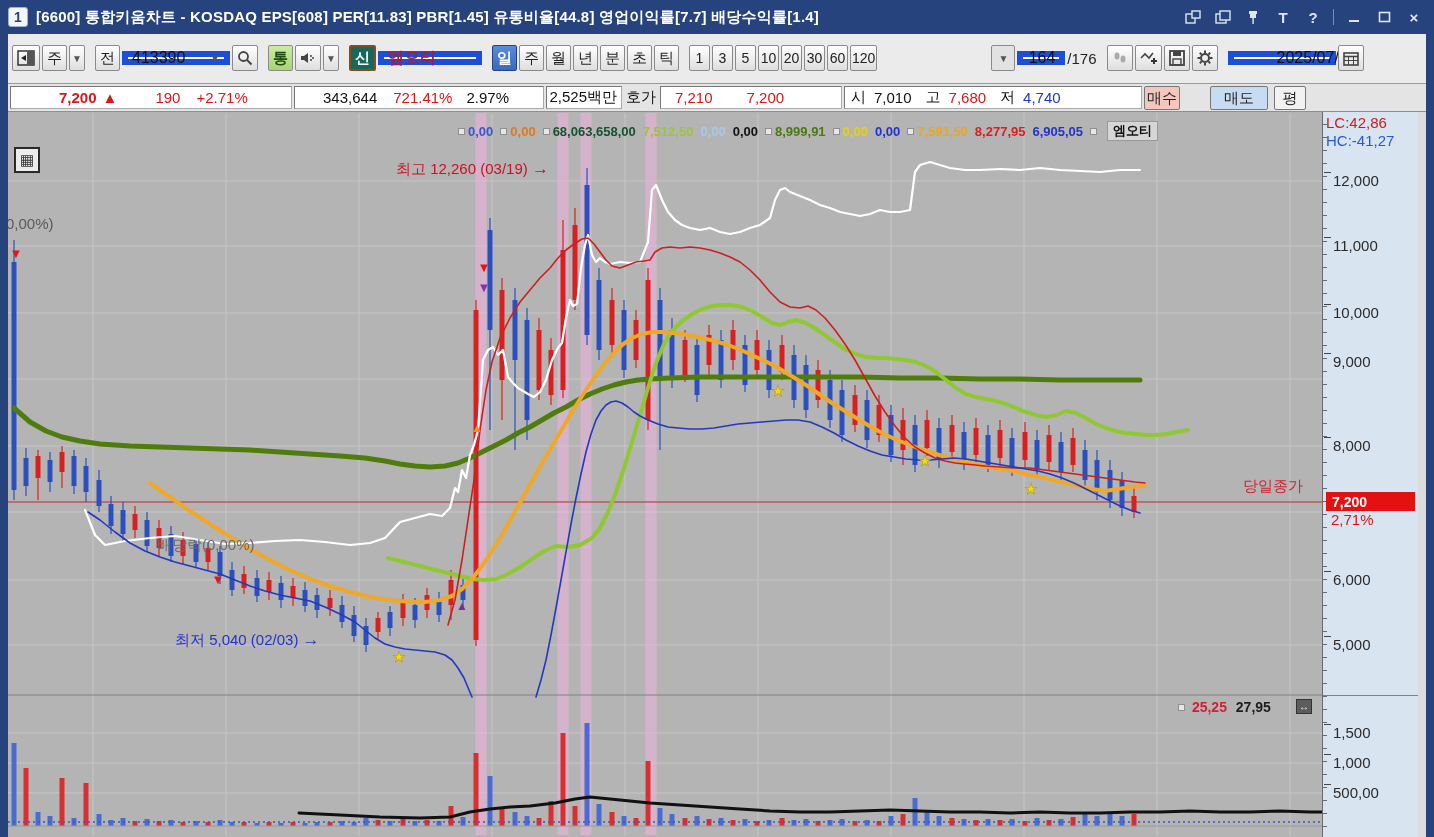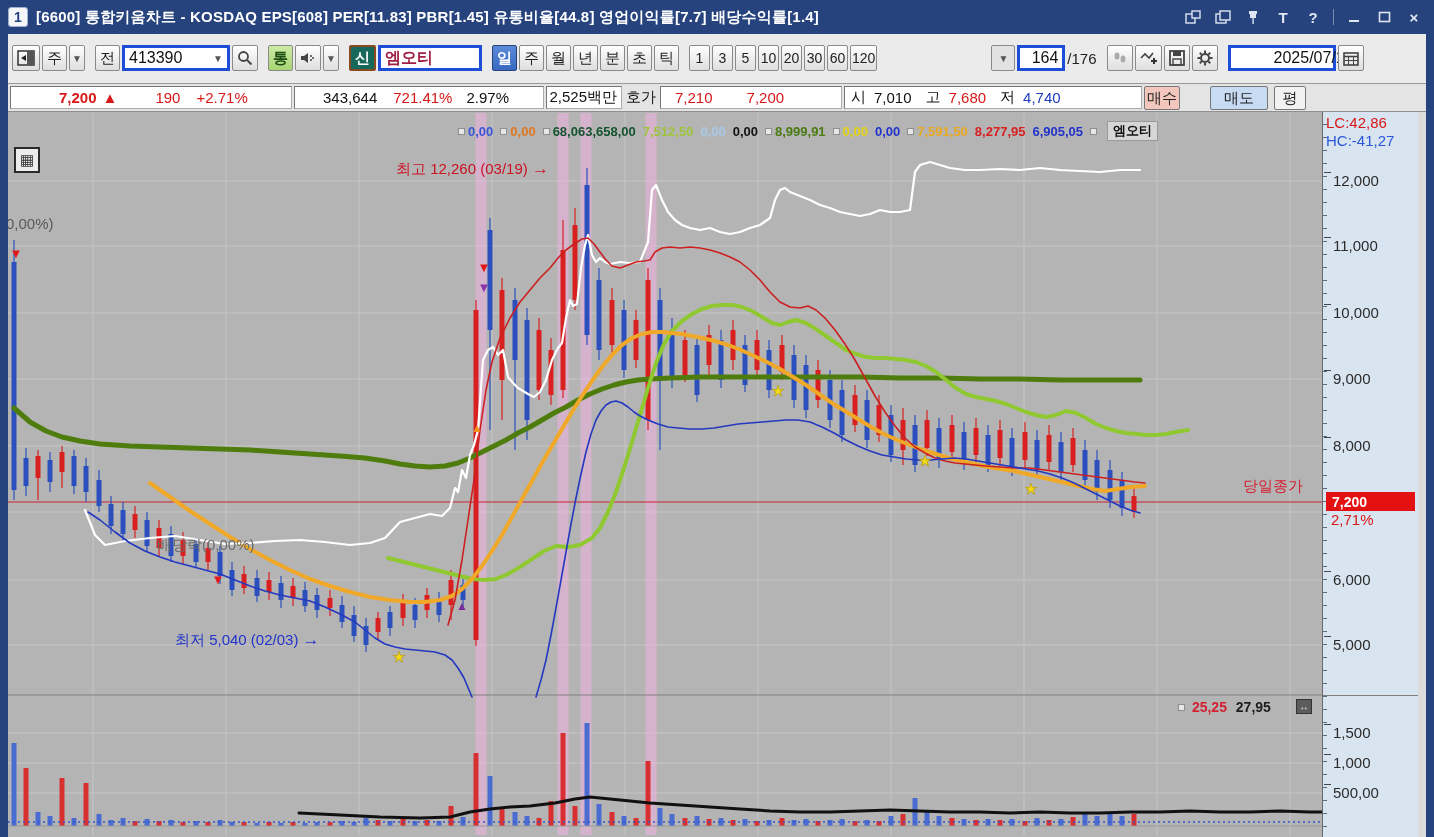--- a/index.html
+++ b/index.html
@@ -17,21 +17,21 @@
   
   .toolbar{position:absolute;left:8px;top:34px;width:1418px;height:50px;background:#ebebeb;border-bottom:1px solid #9a9a9a;z-index:25;}
   .toolrow{position:absolute;top:11px;left:4px;display:flex;align-items:center;gap:2px;}
   .btn{height:26px;min-width:24px;padding:0 4px;background:linear-gradient(#ffffff,#dedede);
     border:1px solid #8a8a8a;border-radius:2px;font-size:15px;color:#222;display:flex;align-items:center;justify-content:center;}
   .btn.num{min-width:21px;padding:0 1px;font-size:14px;}
   .btn.active{background:linear-gradient(#5b8ad8,#3a6ac0);color:#fff;border-color:#26437e;font-weight:bold;}
   .btn.tong{background:linear-gradient(#cdeaa4,#a8d574);color:#1d4d12;font-weight:bold;}
   .btn.shin{background:#17675a;color:#fff;border:2px solid #8a4a20;font-weight:bold;min-width:24px;}
   .btn.drop{min-width:16px;padding:0;color:#555;font-size:10px;}
-  .inputbox{height:26px;background:#fff;border:3px solid #1d4ed8;display:flex;align-items:center;
+  .inputbox{height:14px;background:#fff;border:6px solid #1d4ed8;display:flex;align-items:center;
     font-size:16px;padding:0 4px;color:#111;}
   .stockname{color:#a01f45;font-weight:bold;font-size:16px;}
   .gap{width:6px;} .gapL{width:110px;}
   .svgic{display:block;}
   
   .pricebar{position:absolute;left:8px;top:84px;width:1418px;height:28px;background:#e4e4e4;border-bottom:1px solid #8f8f8f;z-index:25;font-size:15px;}
   .cell{position:absolute;top:2px;height:23px;background:#fff;border:1px solid #aaa;border-top-color:#777;border-left-color:#777;
     display:flex;align-items:center;}
   .red{color:#d81717;} .blue{color:#1f3bbf;} .blk{color:#111;}
   .pb-label{color:#111;}
@@ -635,21 +635,21 @@
           <span>12,000</span>
         </div>
         <div class="tick" style="top: 125px;">
           <span class="tickdash"></span>
           <span>11,000</span>
         </div>
         <div class="tick" style="top: 192px;">
           <span class="tickdash"></span>
           <span>10,000</span>
         </div>
-        <div class="tick" style="top: 258px;">
+        <div class="tick" style="top: 241px;">
           <span class="tickdash"></span>
           <span>9,000</span>
         </div>
         <div class="tick" style="top: 325px;">
           <span class="tickdash"></span>
           <span>8,000</span>
         </div>
         <div class="tick" style="top: 459px;">
           <span class="tickdash"></span>
           <span>6,000</span>

